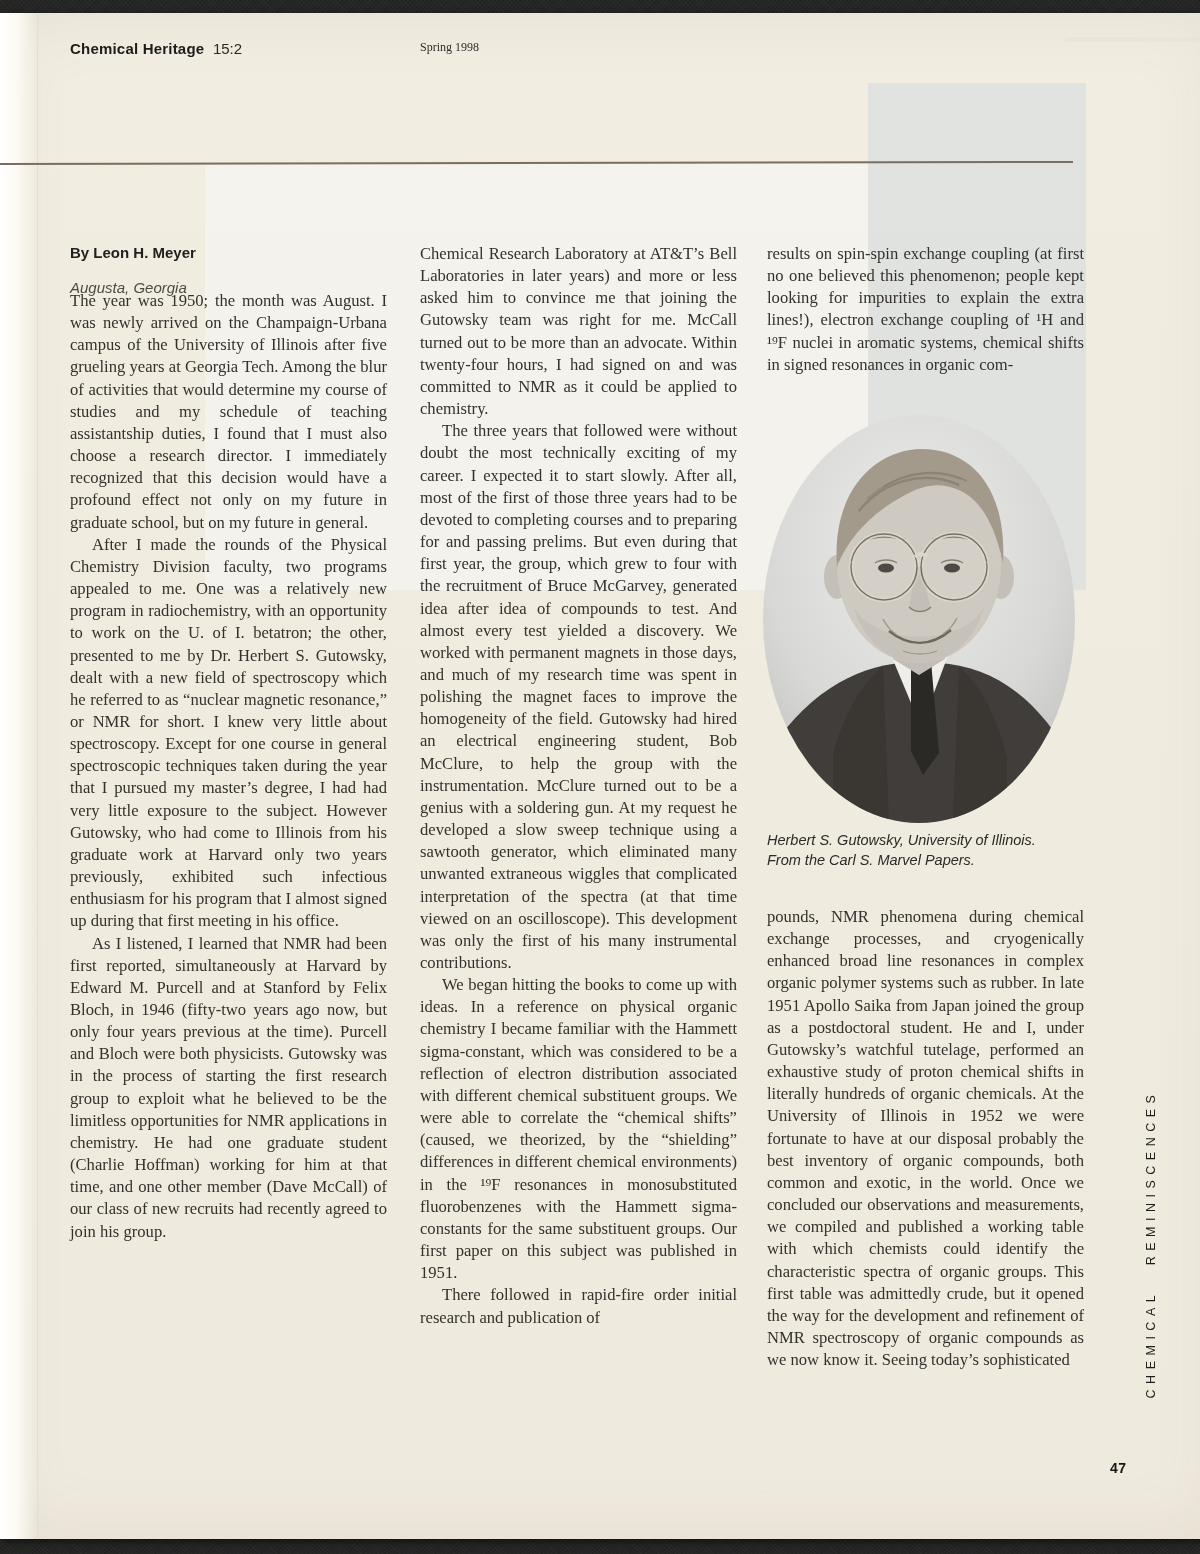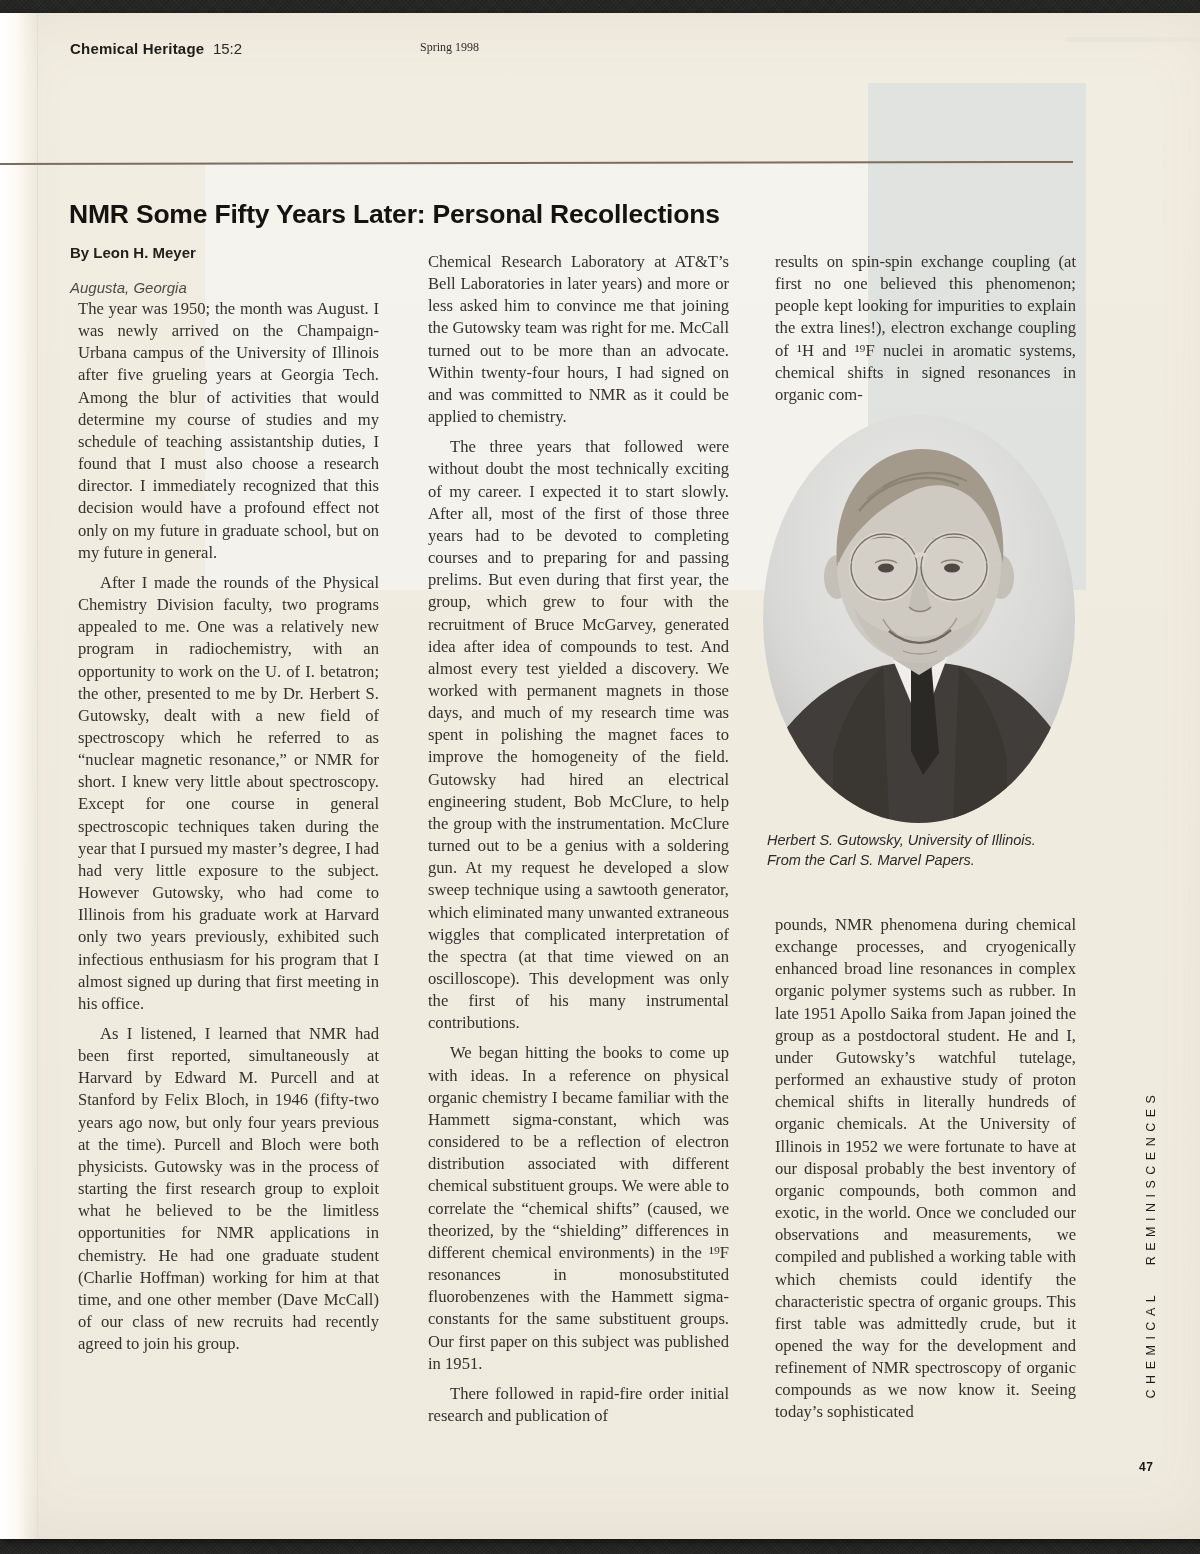--- a/index.html
+++ b/index.html
@@ -41,59 +41,58 @@
   .title { position:absolute; left:69px; top:186px; width:900px;
     font-size:26.5px; font-weight:800; letter-spacing:-0.2px; color:#15130f; }
   .byline { position:absolute; left:70px; top:231px; }
   .byline .author { font-weight:bold; font-size:15px; color:#22211e; }
   .byline .location { font-style:italic; font-size:15px; color:#4c4a45; margin-top:18px; }
   .col {
     position:absolute; width:317px;
     font-family:"Liberation Serif", serif; font-size:16.6px; line-height:22.15px;
     color:#34312c; text-align:justify;
   }
-  .col p { margin:8px;font-family:Liberation Serif, serif; }
+  .col p { margin:0;font-family:Liberation Serif, serif; }
   .col p.indent { text-indent:22px; }
   .col1 { left:70px;  top:277px; }
   .col2 { left:420px; top:230px; }
   .col3-top { left:767px; top:230px; }
   .col3-bottom { left:767px; top:893px; }
   .photo { position:absolute; left:763px; top:402px; width:312px; height:408px; }
   .caption {
     position:absolute; left:767px; top:818px; width:310px;
     font-size:14.5px; line-height:19.5px; font-weight:normal; font-style:italic; color:#2c2a27;
   }
   .caption p { margin:0; }
   .vertical-label {
     position:absolute; left:983px; top:1222px; width:340px; height:18px;
     transform:rotate(-90deg);
     font-size:12.5px; letter-spacing:5.5px; word-spacing:16px; color:#1e1d1b;
     text-align:center; white-space:nowrap;
   }
-  .page-number { position:absolute; left:1139px; top:1447px;
-    font-weight:bold; font-size:12px; color:#17161 4; color:#171614; letter-spacing:0.5px;text-align:right; }
+  .page-number { position:absolute; left:1110px; top:1447px;
+    font-weight:bold; font-size:14px; color:#17161 4; color:#171614; letter-spacing:0.5px;text-align:right; }
 </style>
 </head>
 <body>
 
 <div class="page">
   <div class="spine-strip"></div>
   <div class="stacked-edge"></div>
   <div class="bleed-a"></div>
   <div class="bleed-b"></div>
 
   <div class="header-row">
     <span class="journal">Chemical Heritage</span>
     <span class="issue">&nbsp;<span>15:2</span></span>
     <span class="season">Spring 1998</span>
   </div>
 
   <div class="rule"></div>
 
-  <h1 class="title" style="margin:0;">NMR Some Fifty Years Later: Personal Recollections</h1>
 
   <div class="byline">
     <div class="author">By Leon H. Meyer</div>
     <div class="location">Augusta, Georgia</div>
   </div>
 
   <div class="col col1">
       <p>The year was 1950; the month was August. I was newly arrived on the Champaign-Urbana campus of the University of Illinois after five grueling years at Georgia Tech. Among the blur of activities that would determine my course of studies and my schedule of teaching assistantship duties, I found that I must also choose a research director. I immediately recognized that this decision would have a profound effect not only on my future in graduate school, but on my future in general.</p>
       <p class="indent">After I made the rounds of the Physical Chemistry Division faculty, two programs appealed to me. One was a relatively new program in radiochemistry, with an opportunity to work on the U. of I. betatron; the other, presented to me by Dr. Herbert S. Gutowsky, dealt with a new field of spectroscopy which he referred to as “nuclear magnetic resonance,” or NMR for short. I knew very little about spectroscopy. Except for one course in general spectroscopic techniques taken during the year that I pursued my master’s degree, I had had very little exposure to the subject. However Gutowsky, who had come to Illinois from his graduate work at Harvard only two years previously, exhibited such infectious enthusiasm for his program that I almost signed up during that first meeting in his office.</p>
       <p class="indent">As I listened, I learned that NMR had been first reported, simultaneously at Harvard by Edward M. Purcell and at Stanford by Felix Bloch, in 1946 (fifty-two years ago now, but only four years previous at the time). Purcell and Bloch were both physicists. Gutowsky was in the process of starting the first research group to exploit what he believed to be the limitless opportunities for NMR applications in chemistry. He had one graduate student (Charlie Hoffman) working for him at that time, and one other member (Dave McCall) of our class of new recruits had recently agreed to join his group.</p>

